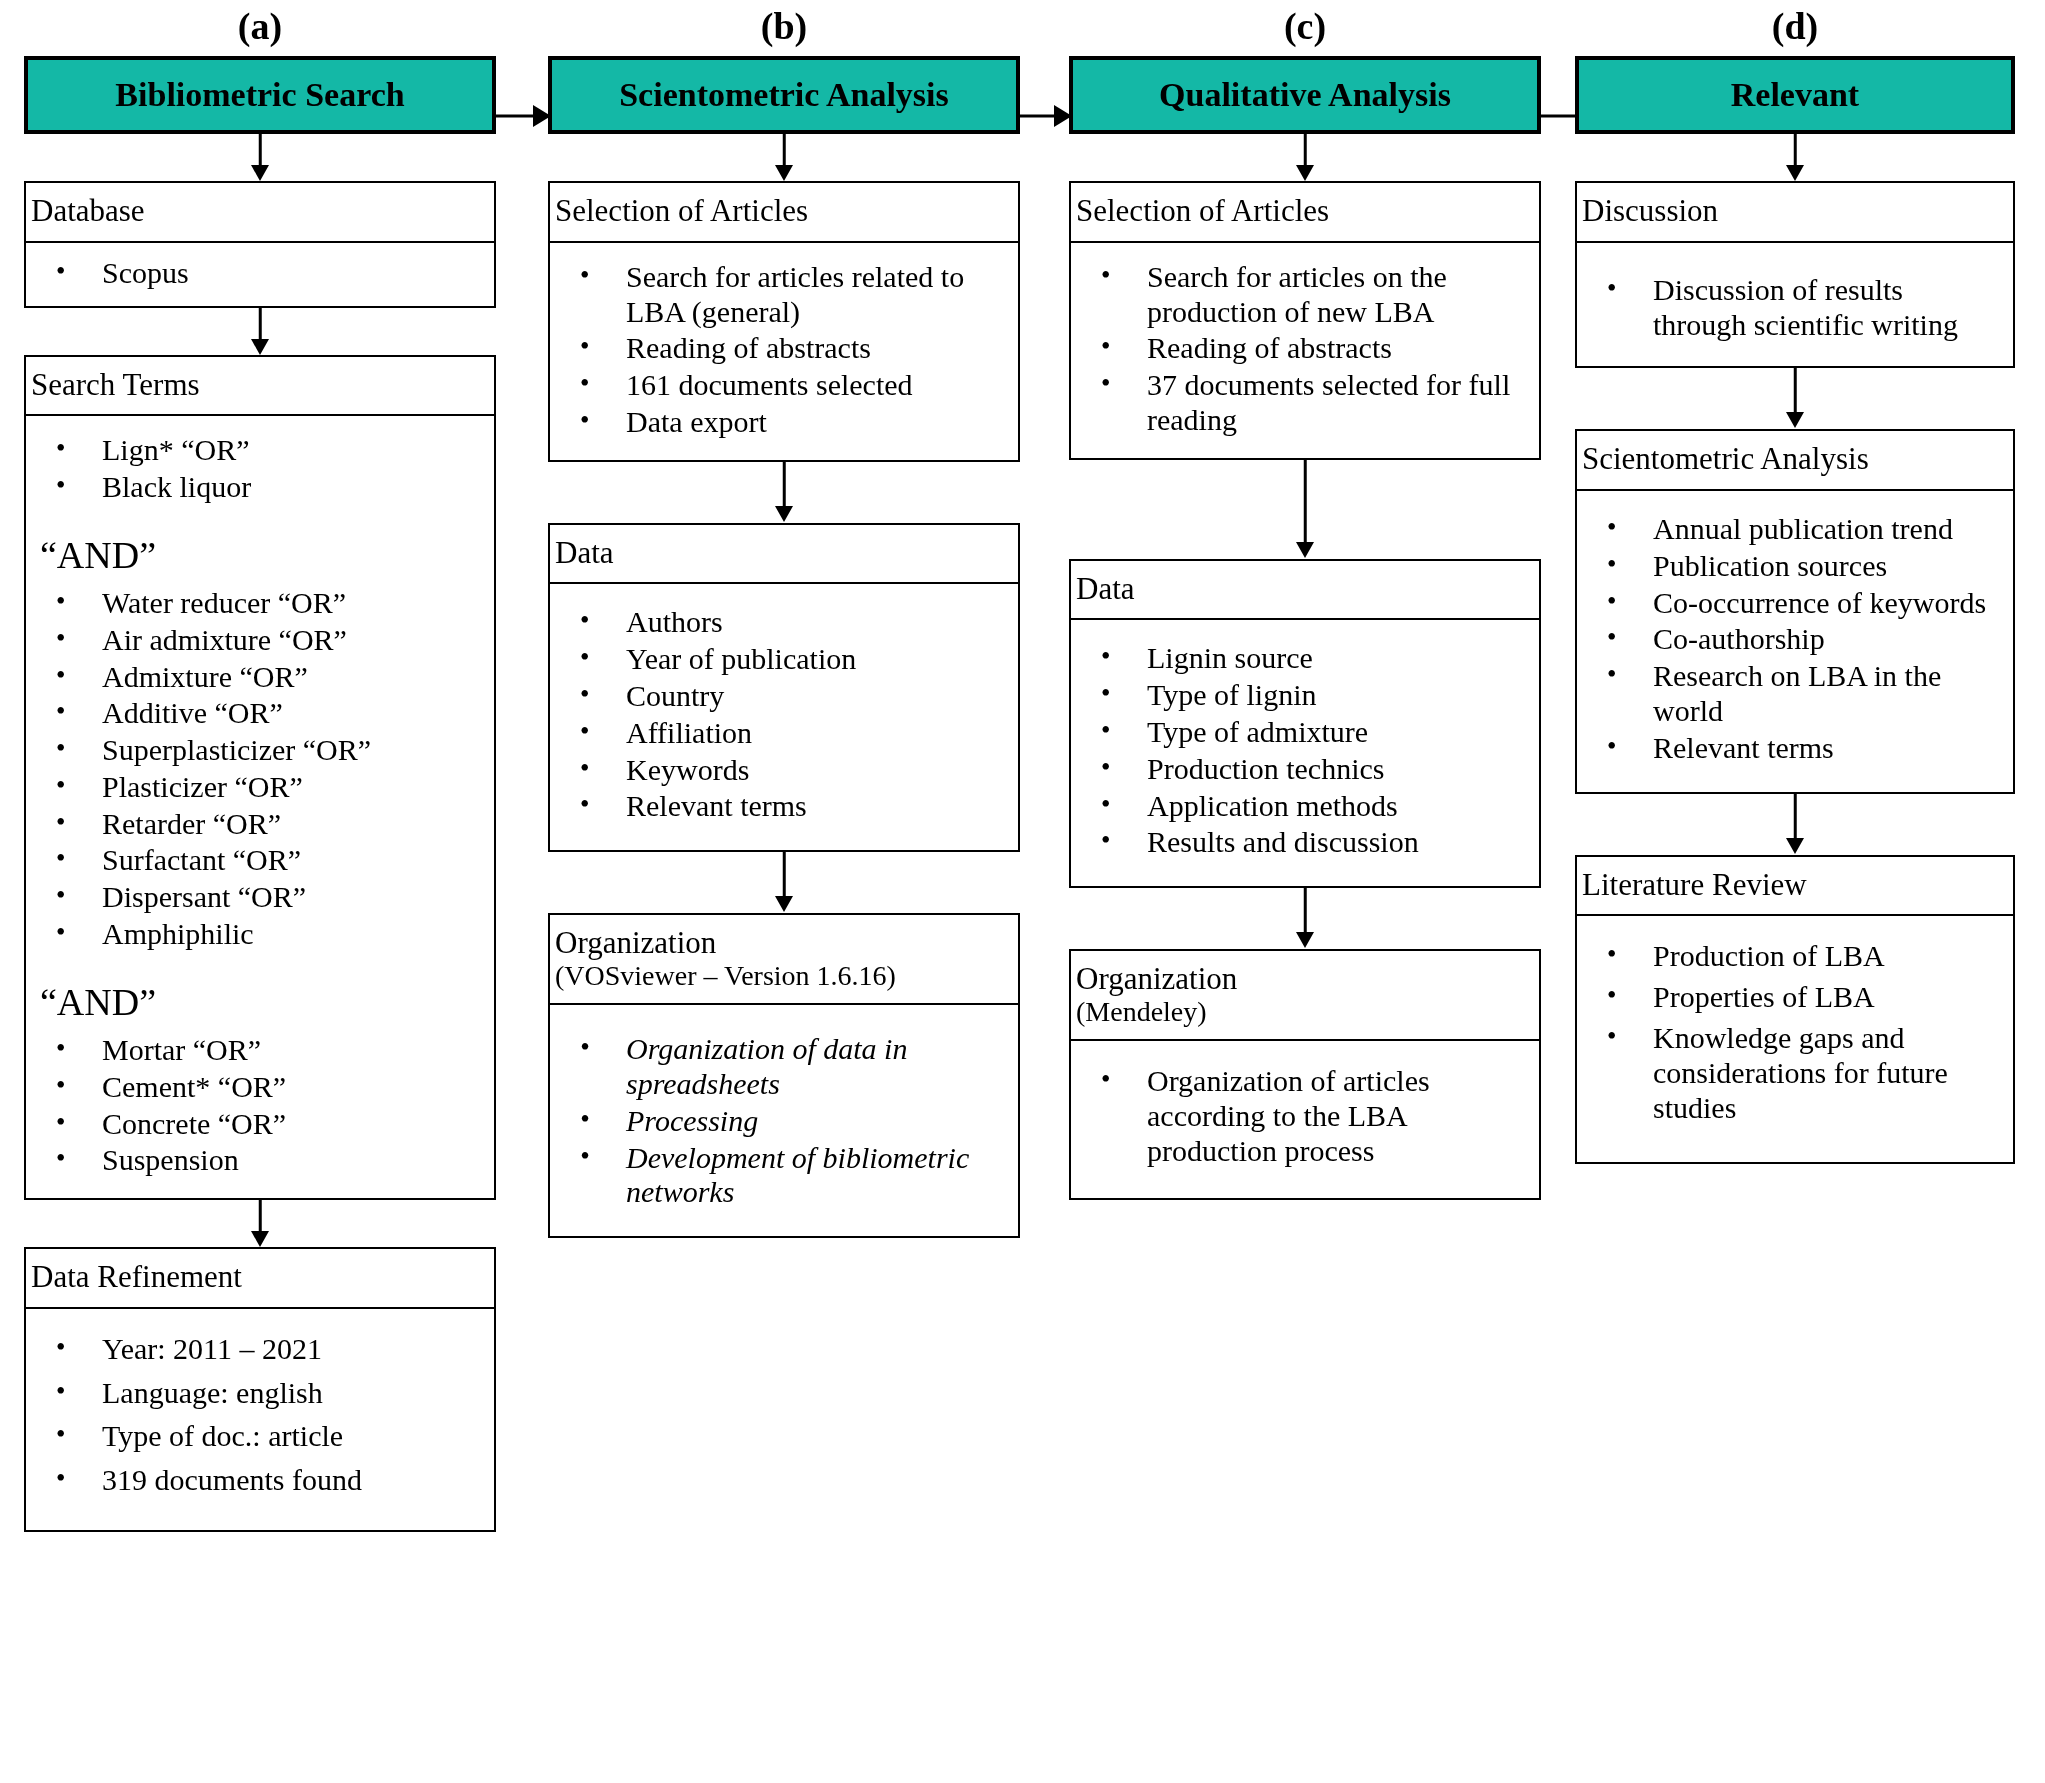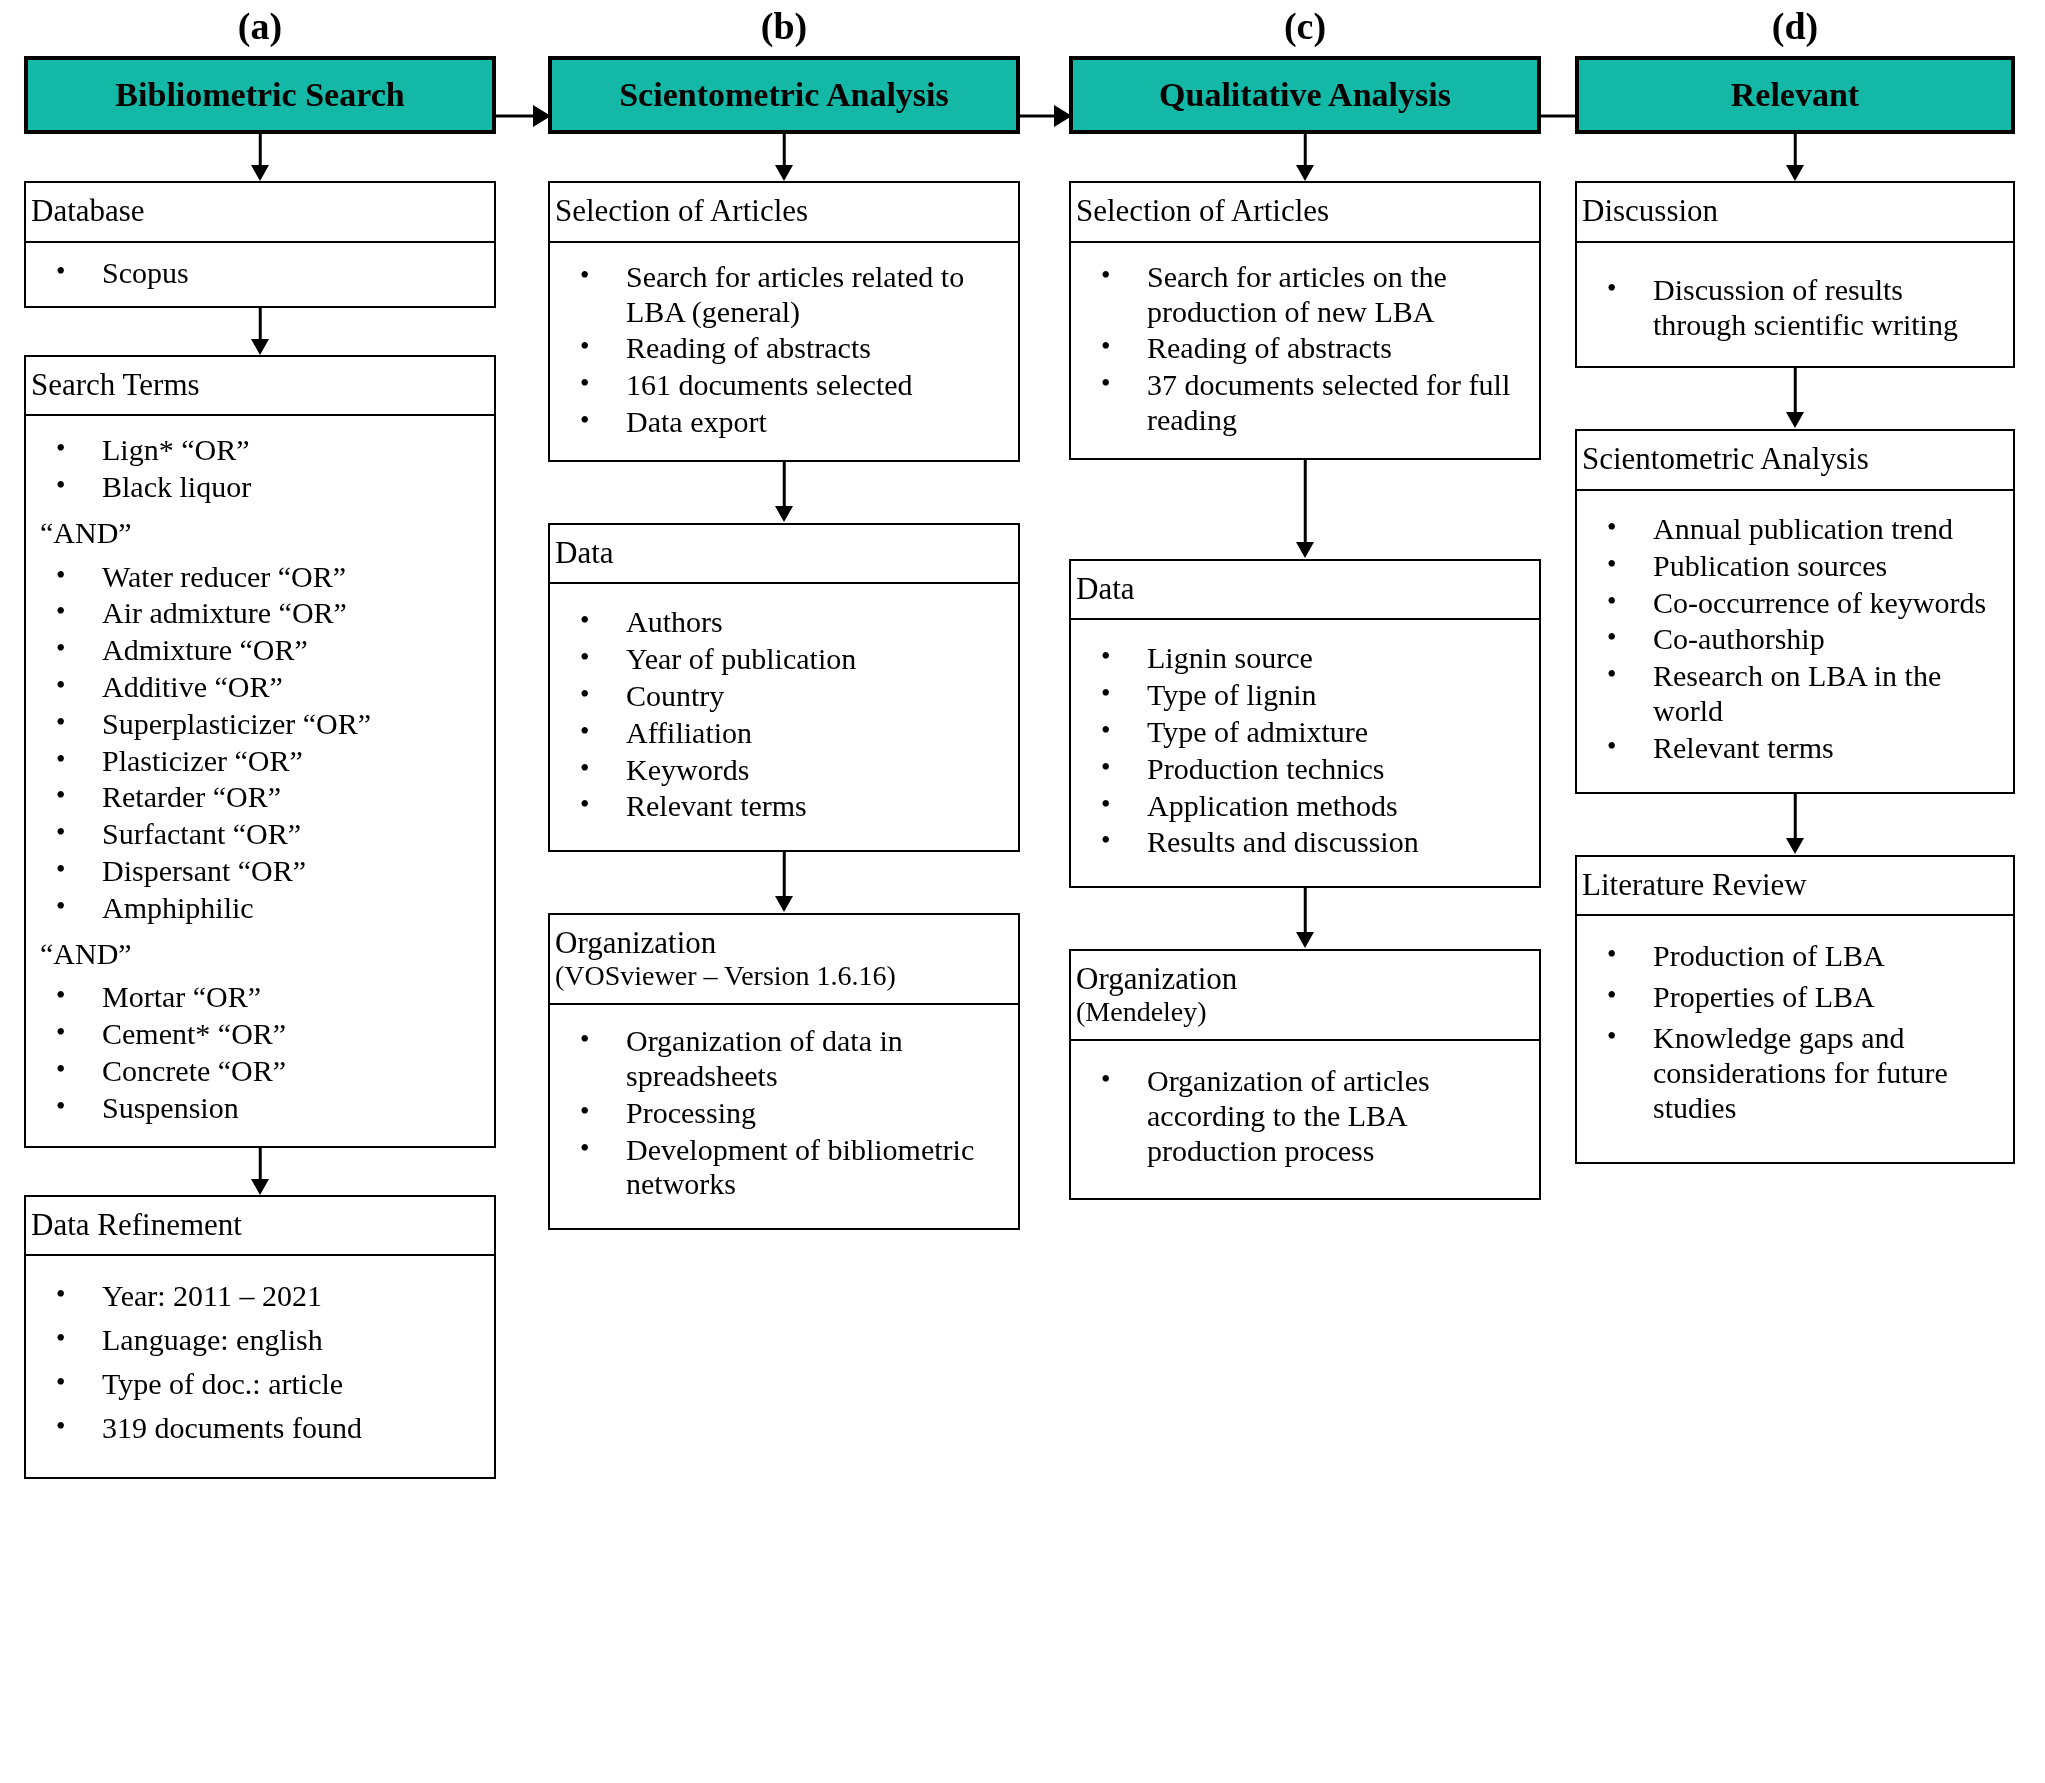--- a/index.html
+++ b/index.html
@@ -96,23 +96,23 @@
   }
   ul.blist > li::before {
     content: "\2022";
     position: absolute;
     left: 19px;
     top: -1px;
     font-size: 27px;
     line-height: 1.2;
   }
   .and-line {
-    font-size: 30px;
+    font-size: 38px;
     line-height: 1.16;
-    margin: 11px 0 9px 0;
+    margin: 28px 0 9px 0;
     padding-left: 3px;
   }
 
   
   .v-arrow {
     position: relative;
     width: 100%;
     height: 47px;
   }
   .v-arrow .shaft {
@@ -303,21 +303,21 @@
     <div class="v-arrow tall">
       <div class="shaft"></div>
       <div class="head"></div>
     </div>
 
     <div class="card">
       <div class="card-title">
         <span>Organization</span>
         <span class="subtitle">(VOSviewer – Version 1.6.16)</span>
       </div>
-      <div class="card-body" style="padding-top:19px; padding-bottom:24px;">
+      <div class="card-body" style="padding-top:27px; padding-bottom:24px;font-style:italic;">
         <ul class="blist">
           <li>Organization of data in spreadsheets</li>
           <li>Processing</li>
           <li>Development of bibliometric networks</li>
         </ul>
       </div>
     </div>
 
   </div>
 

